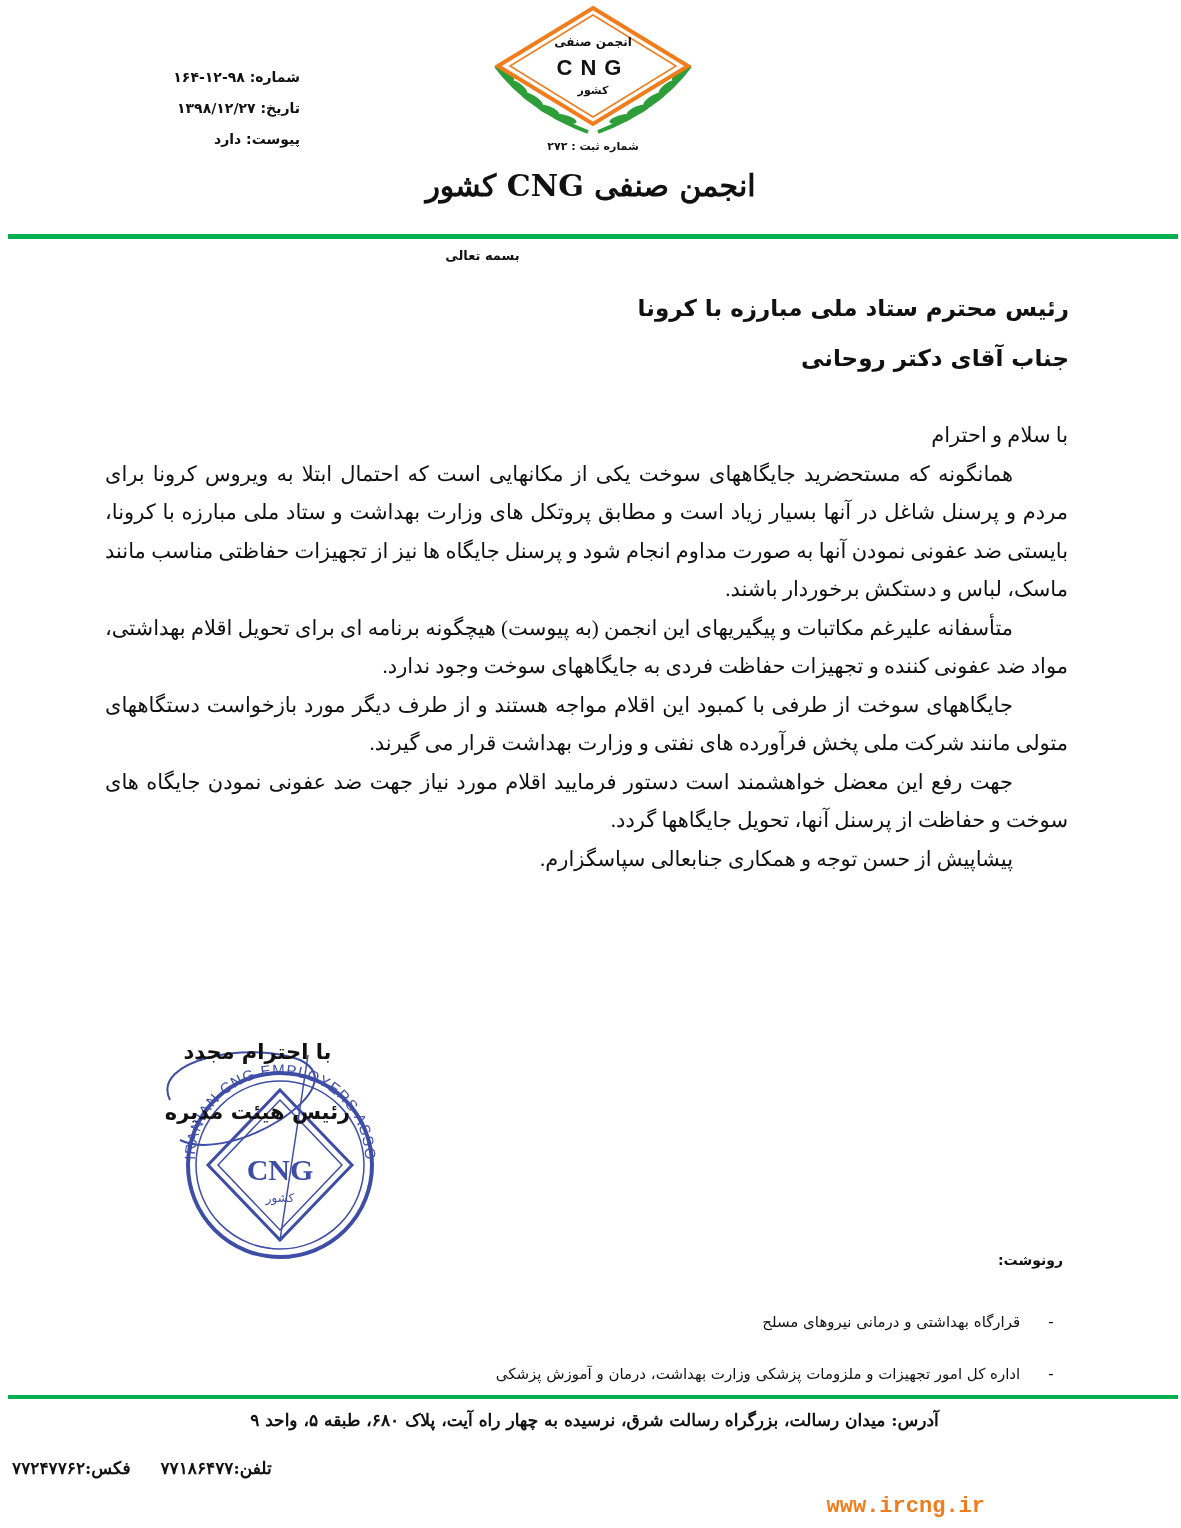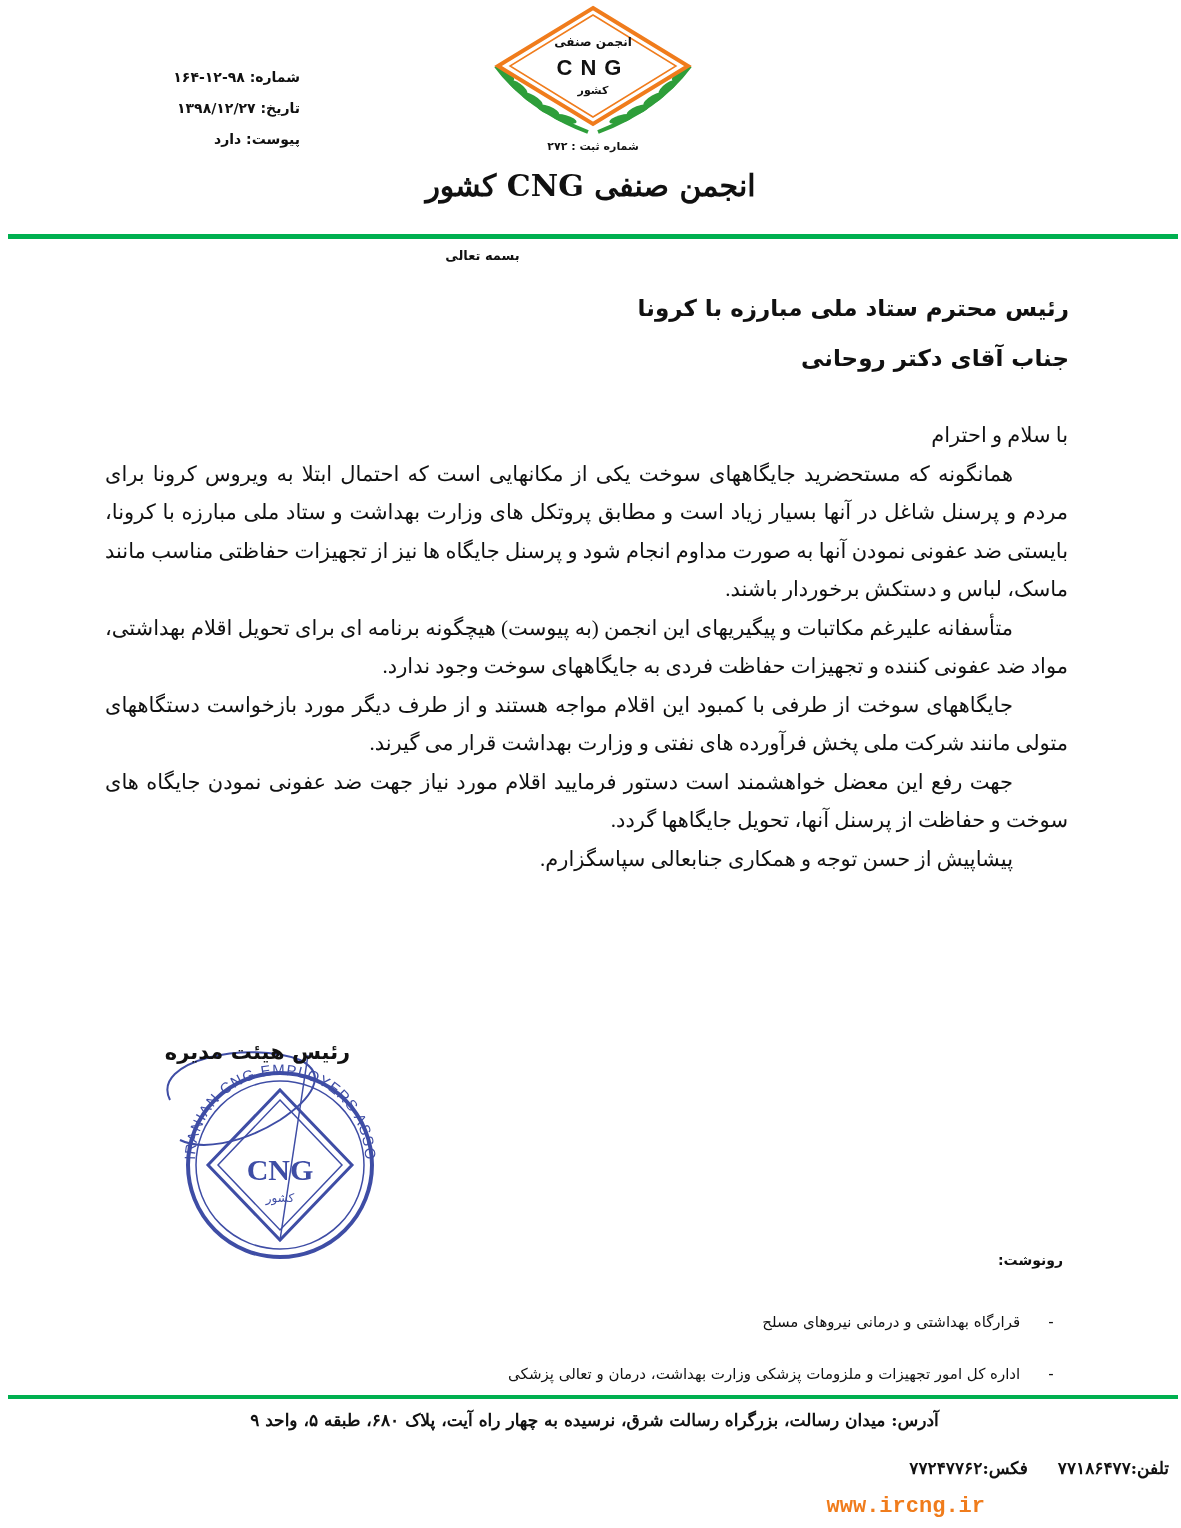--- a/index.html
+++ b/index.html
@@ -49,21 +49,21 @@
     list-style: none; margin: 0; padding: 0;
   }
   .cc-list li { white-space: nowrap; }
   .cc-list li .dash { display: inline-block; width: 40px; margin-left: 6px; text-align: center; }
   .cc-list { right: 110px; }
   .footer-address {
     left: 4px; width: 1181px; top: 1410px; text-align: center; direction: rtl;
     font-family: "DejaVu Serif", serif; font-size: 17px; font-weight: bold;
   }
   .footer-phone {
-    left: 0; width: 1181px; top: 1458px; text-align: right; direction: rtl;
+    left: 0; width: 1181px; top: 1458px; text-align: left; direction: rtl;
     font-family: "DejaVu Serif", serif; font-size: 17px; font-weight: bold;
   }
   .footer-phone span { margin: 0 12px; }
   .footer-web {
     left: 0; width: 985px; top: 1494px; text-align: right;
     font-family: Liberation Mono, monospace; font-weight: bold; font-size: 22px; color: #f07c1c;
     text-decoration: none;
   }
 </style>
 </head>
@@ -141,32 +141,33 @@
     <line x1="148" y1="15" x2="120" y2="200" stroke-width="1.5"></line>
   </g>
   <text font-family="Liberation Sans, sans-serif" font-size="15" fill="#2a3a9c" letter-spacing="1">
     <textPath href="#arcPath">IRANIAN CNG EMPLOYERS ASSOCIATION</textPath>
   </text>
   <text x="120" y="140" text-anchor="middle" font-family="Liberation Serif, serif" font-weight="bold" font-size="30" fill="#2a3a9c">CNG</text>
   <text x="120" y="162" text-anchor="middle" font-family="DejaVu Sans, sans-serif" font-size="12" fill="#2a3a9c">کشور</text>
 </svg>
 
 <div class="abs signoff">
+  <div>با احترام مجدد</div>
   <div>رئیس هیئت مدیره</div>
 </div>
 
 <div class="abs cc-heading">رونوشت:</div>
 <ul class="abs cc-list">
   <li>
     <span class="dash">-</span>
     <span>قرارگاه بهداشتی و درمانی نیروهای مسلح</span>
   </li>
   <li>
     <span class="dash">-</span>
-    <span>اداره کل امور تجهیزات و ملزومات پزشکی وزارت بهداشت، درمان و تعالی پزشکی</span>
+    <span>اداره کل امور تجهیزات و ملزومات پزشکی وزارت بهداشت، درمان و آموزش پزشکی</span>
   </li>
 </ul>
 
 <div class="abs rule bottom"></div>
 <div class="abs footer-address">آدرس: میدان رسالت، بزرگراه رسالت شرق، نرسیده به چهار راه آیت، پلاک ۶۸۰، طبقه ۵، واحد ۹</div>
 <div class="abs footer-phone">
   <span><span style="margin:0">تلفن:</span><span style="margin:0">۷۷۱۸۶۴۷۷</span></span>
   <span><span style="margin:0">فکس:</span><span style="margin:0">۷۷۲۴۷۷۶۲</span></span>
 </div>
 <a class="abs footer-web">www.ircng.ir</a>

